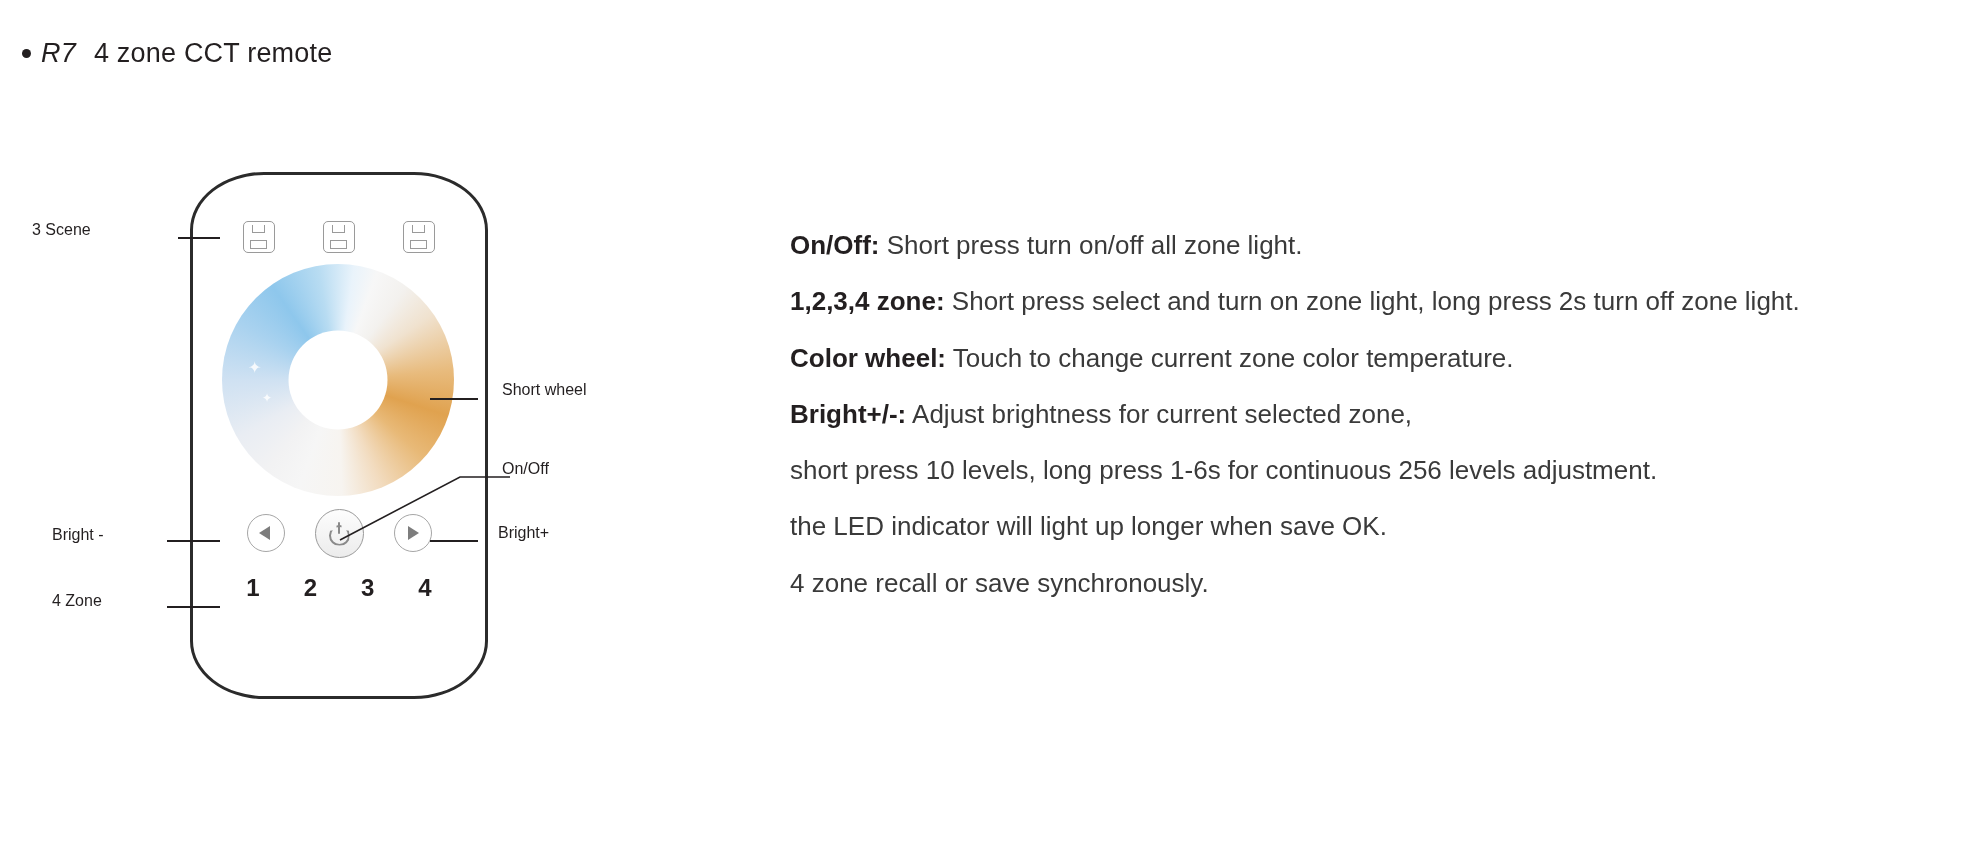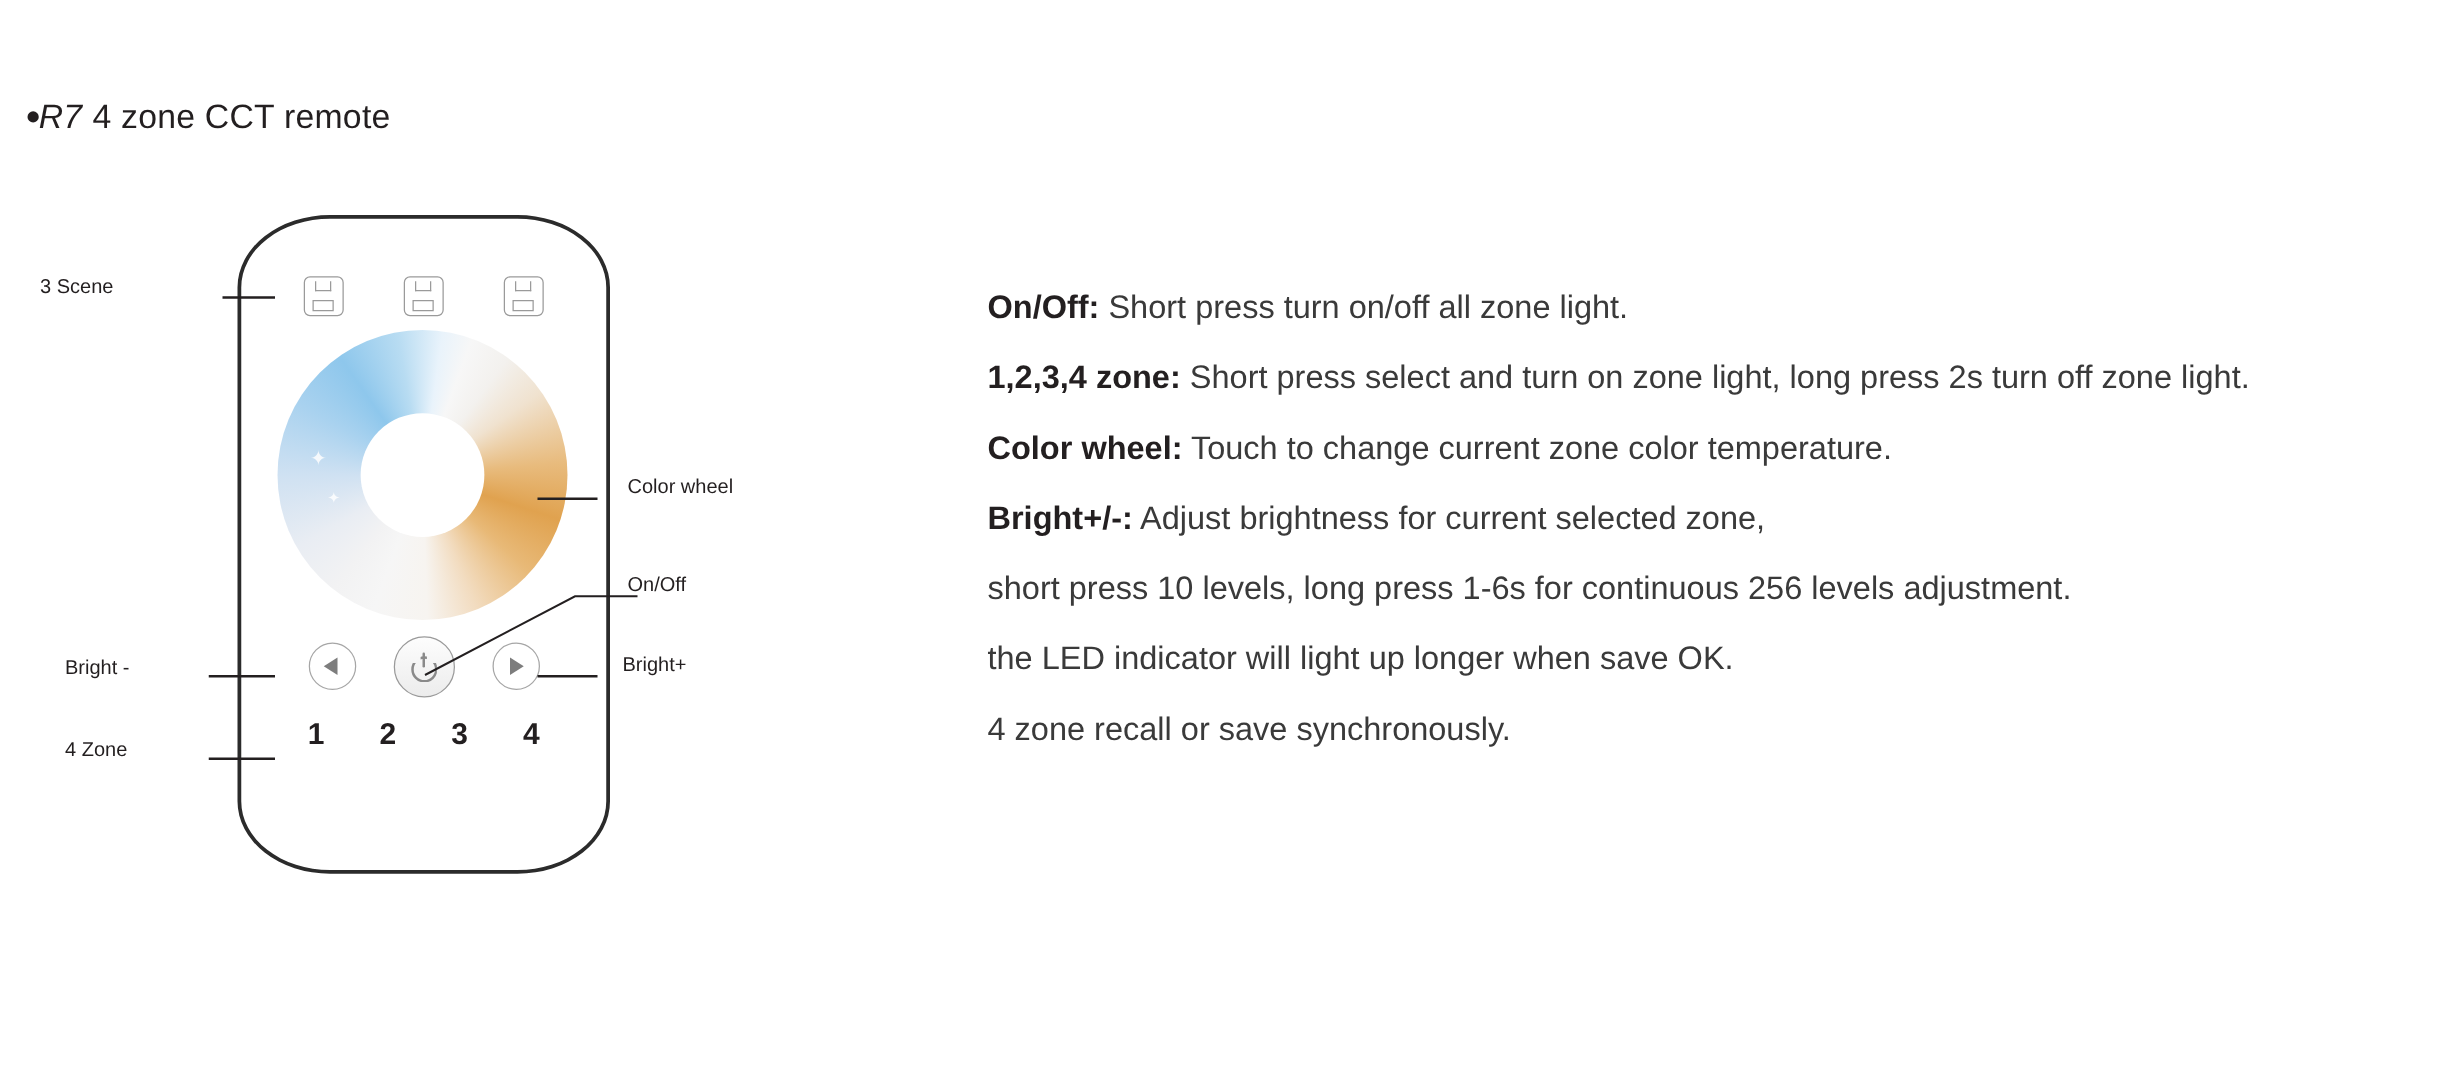--- a/index.html
+++ b/index.html
@@ -19,22 +19,22 @@
   
   .heading {
     position: absolute;
     left: 22px;
     top: 38px;
     font-size: 27px;
     letter-spacing: 0.2px;
     color: #231f20;
     display: flex;
     align-items: center;
+    gap: 10px;
     white-space: nowrap;
-    margin-top: 40px;
   }
   .bullet {
     width: 9px;
     height: 9px;
     border-radius: 50%;
     background: #231f20;
     display: inline-block;
   }
   .heading .title-model {
     font-style: italic;
@@ -318,21 +318,21 @@
   <div class="callout" style="left:32px; top:221px;">3 Scene</div>
   <div class="leader" style="left:178px; top:237px; width:42px;"></div>
 
   <div class="callout" style="left:52px; top:526px;">Bright -</div>
   <div class="leader" style="left:167px; top:540px; width:53px;"></div>
 
   <div class="callout" style="left:52px; top:592px;">4 Zone</div>
   <div class="leader" style="left:167px; top:606px; width:53px;"></div>
 
   <div class="leader" style="left:430px; top:398px; width:48px;"></div>
-  <div class="callout" style="left:502px; top:381px;">Color wheel</div>
+  <div class="callout" style="left:502px; top:381px;">Short wheel</div>
 
   <svg class="leader-svg" style="left:340px; top:460px;" width="180" height="90" viewBox="0 0 180 90">
     <path d="M 0 80 L 120 17 L 170 17" stroke="#231f20" stroke-width="1.6" fill="none"></path>
   </svg>
   <div class="callout" style="left:502px; top:460px;">On/Off</div>
 
   <div class="leader" style="left:430px; top:540px; width:48px;"></div>
   <div class="callout" style="left:498px; top:524px;">Bright+</div>
 </div>
 

